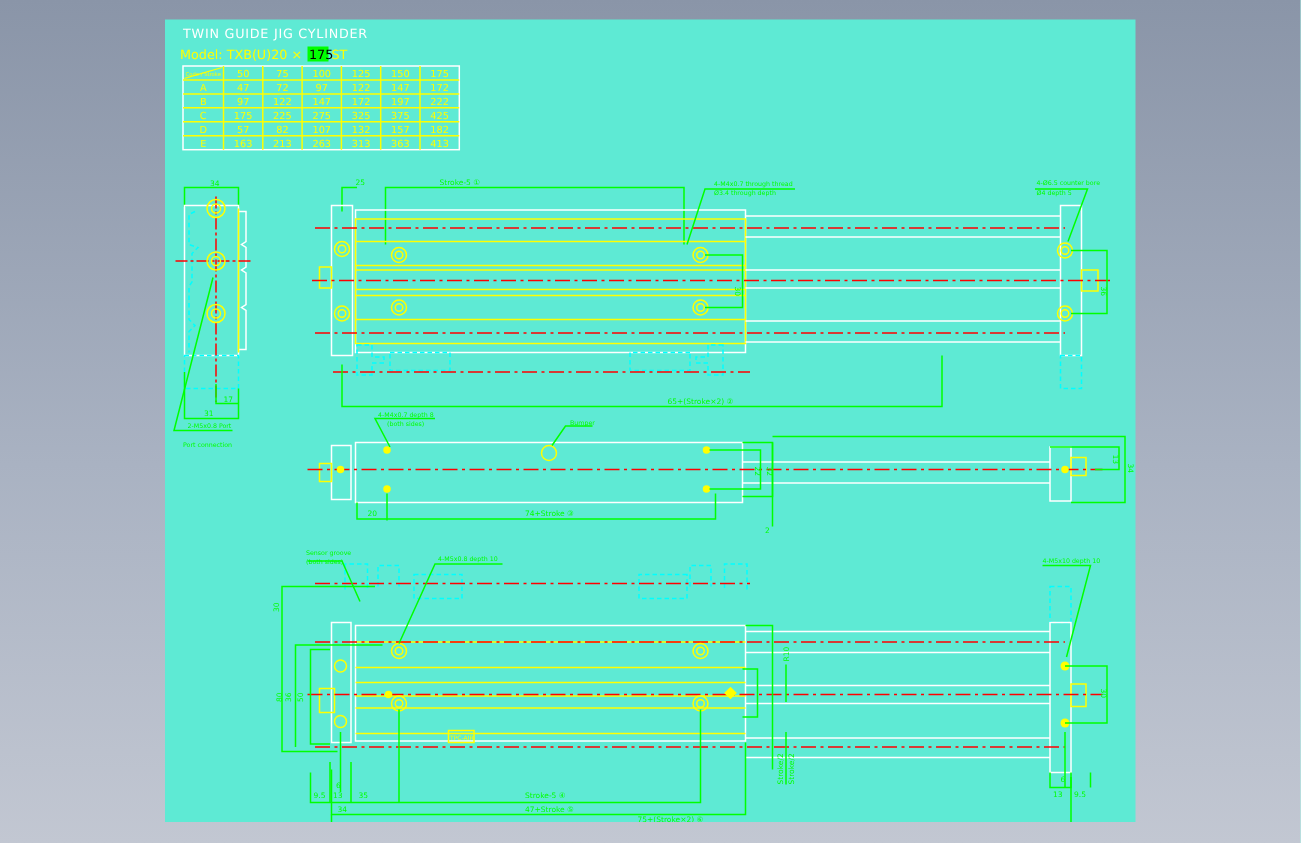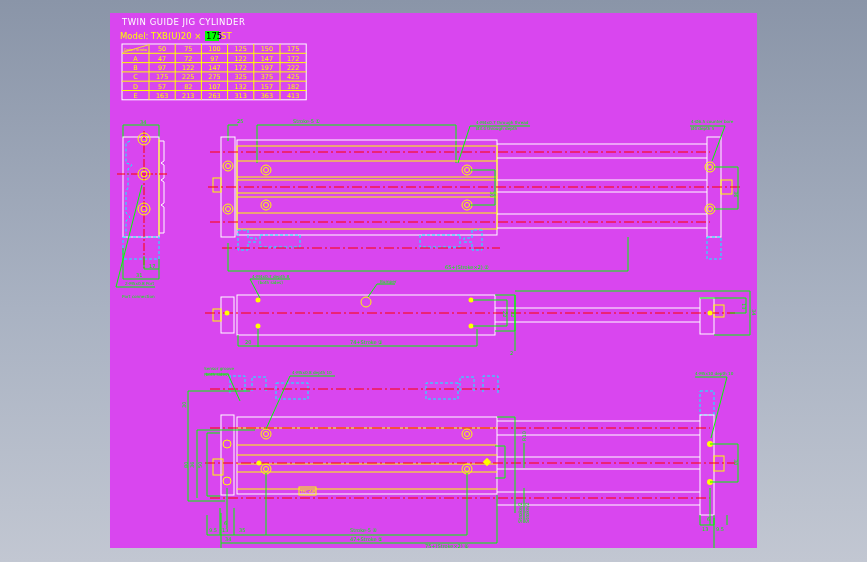--- a/index.html
+++ b/index.html
@@ -1,17 +1,17 @@
 <!DOCTYPE html>
 <html><head>
 <meta charset="utf-8">
 <style>
   html,body{margin:0;padding:0;}
   body{width:867px;height:562px;overflow:hidden;background:linear-gradient(#8a95a8 0%,#a9b2c2 55%,#c2c7d2 100%);position:relative;font-family:"DejaVu Sans Mono",monospace;}
-  #canvas{position:absolute;left:110px;top:13px;width:647px;height:535px;background:#d946ef;}
+  #canvas{position:absolute;left:110px;top:13px;width:647px;height:535px;background:#5eead4;}
   svg{position:absolute;left:0;top:0;}
   .title{font-family:"DejaVu Sans",sans-serif;font-size:8.5px;fill:#fff;letter-spacing:0.5px;}
   .model{font-family:"DejaVu Sans",sans-serif;font-size:8.5px;fill:#ffff00;}
   .tbl{font-family:"DejaVu Sans",sans-serif;font-size:6.5px;fill:#ffff00;text-anchor:middle;}
   .dim{font-family:"DejaVu Sans",sans-serif;font-size:5px;fill:#00ff00;}
   .note{font-family:"DejaVu Sans",sans-serif;font-size:4.2px;fill:#00ff00;}
 </style>
 </head>
 <body>
 

